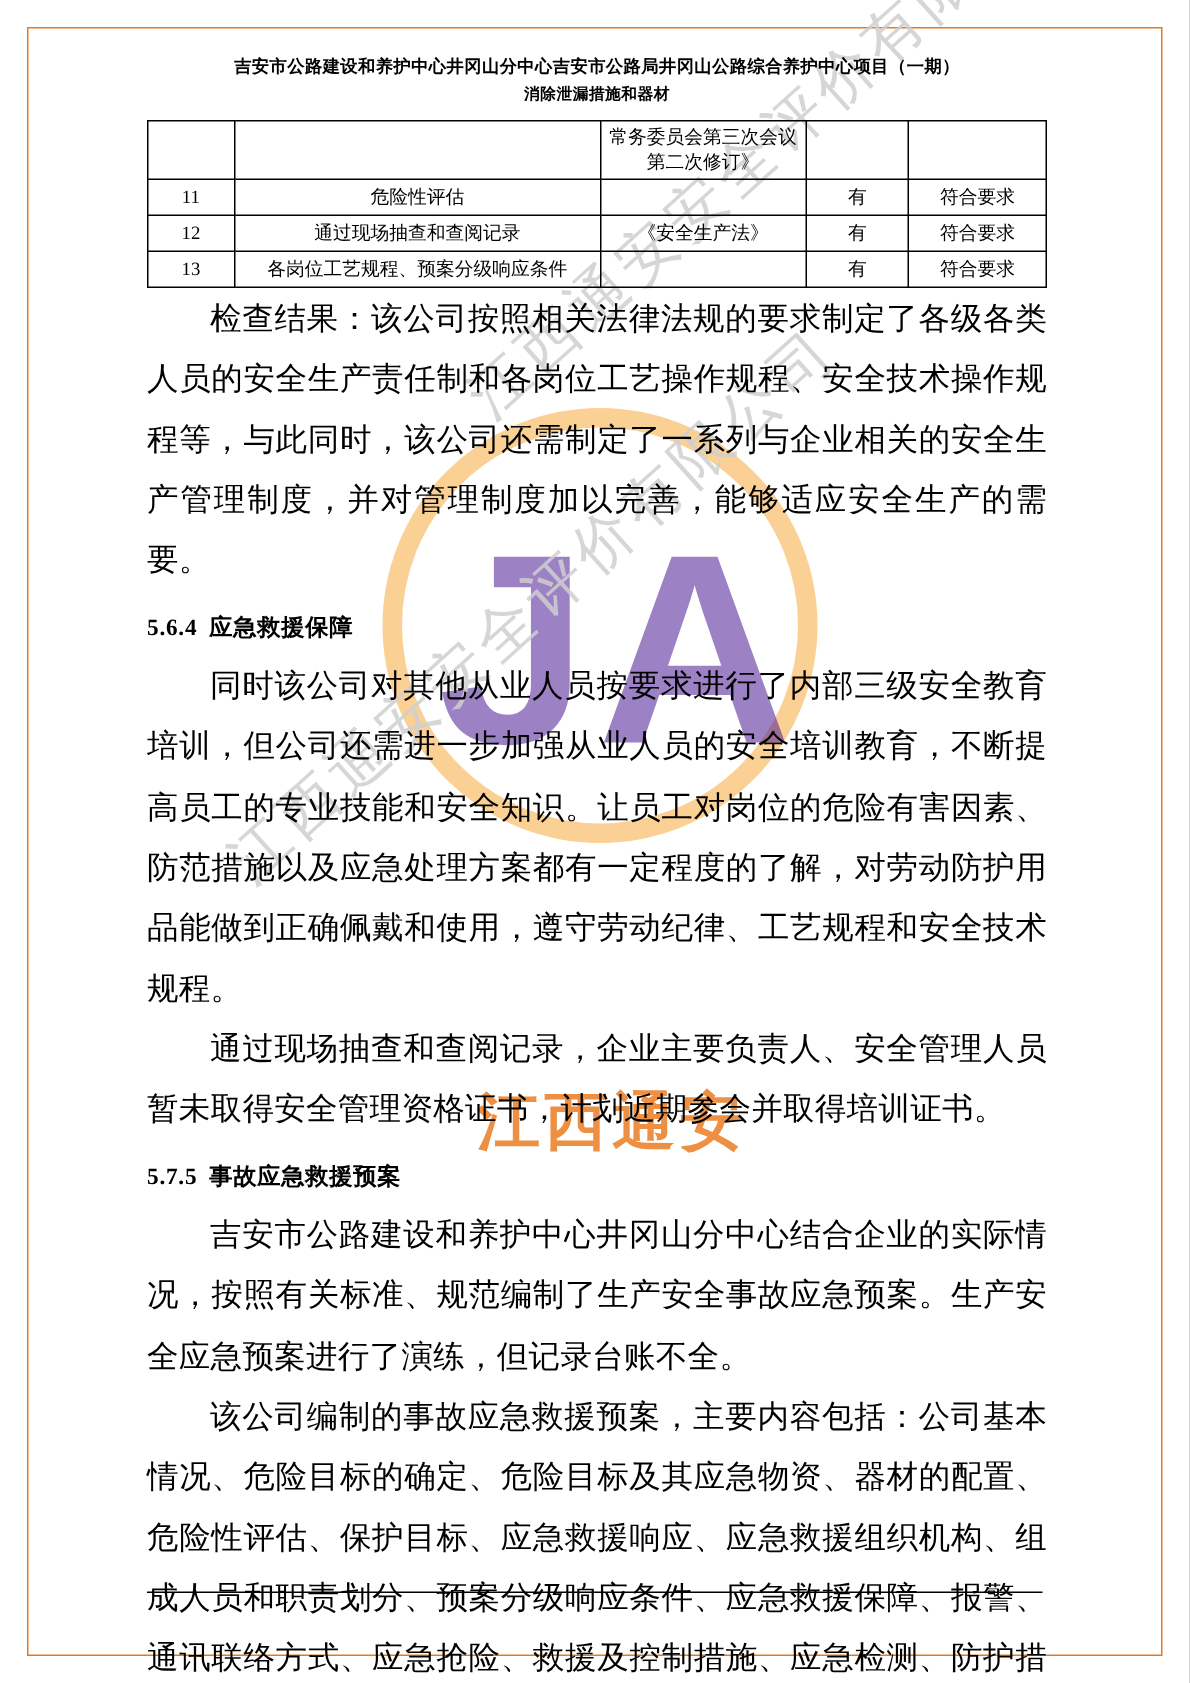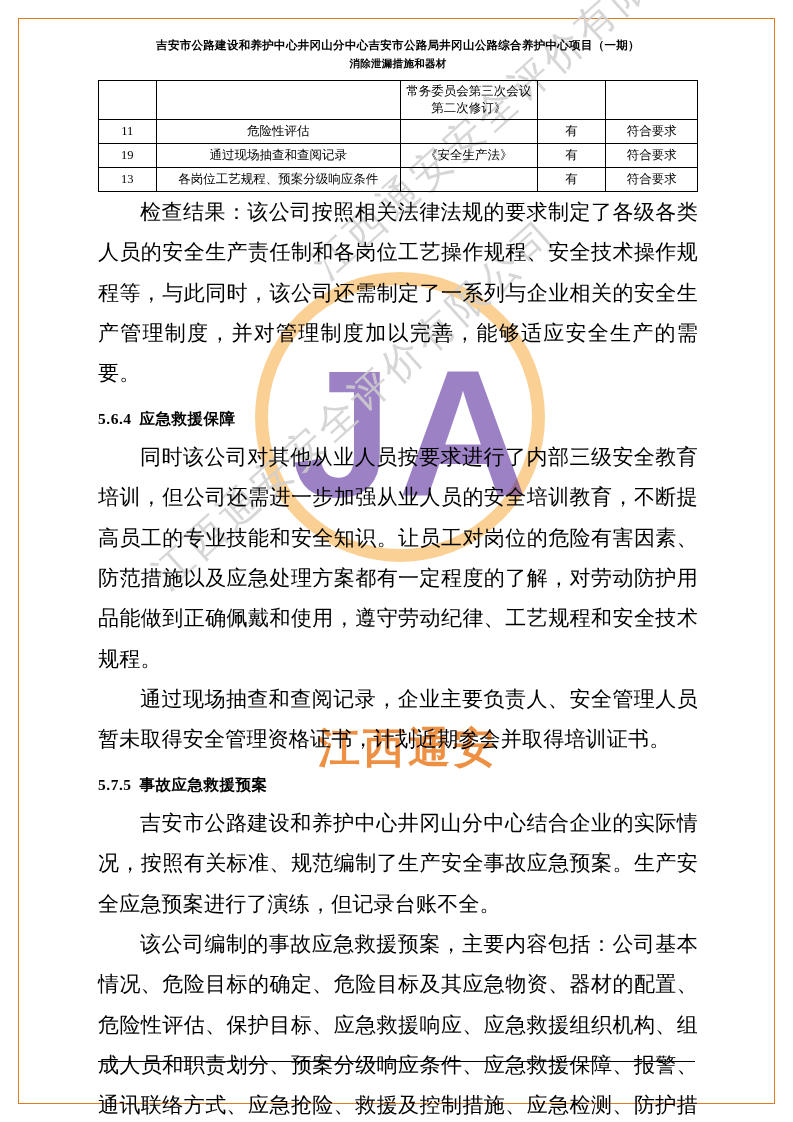--- a/index.html
+++ b/index.html
@@ -211,21 +211,21 @@
         <td class="col-eval"></td>
       </tr>
       <tr>
         <td class="col-no">11</td>
         <td class="col-name">危险性评估</td>
         <td class="col-basis"></td>
         <td class="col-has">有</td>
         <td class="col-eval">符合要求</td>
       </tr>
       <tr>
-        <td class="col-no">19</td>
+        <td class="col-no">12</td>
         <td class="col-name">通过现场抽查和查阅记录</td>
         <td class="col-basis">《安全生产法》</td>
         <td class="col-has">有</td>
         <td class="col-eval">符合要求</td>
       </tr>
       <tr>
         <td class="col-no">13</td>
         <td class="col-name">各岗位工艺规程、预案分级响应条件</td>
         <td class="col-basis"></td>
         <td class="col-has">有</td>

